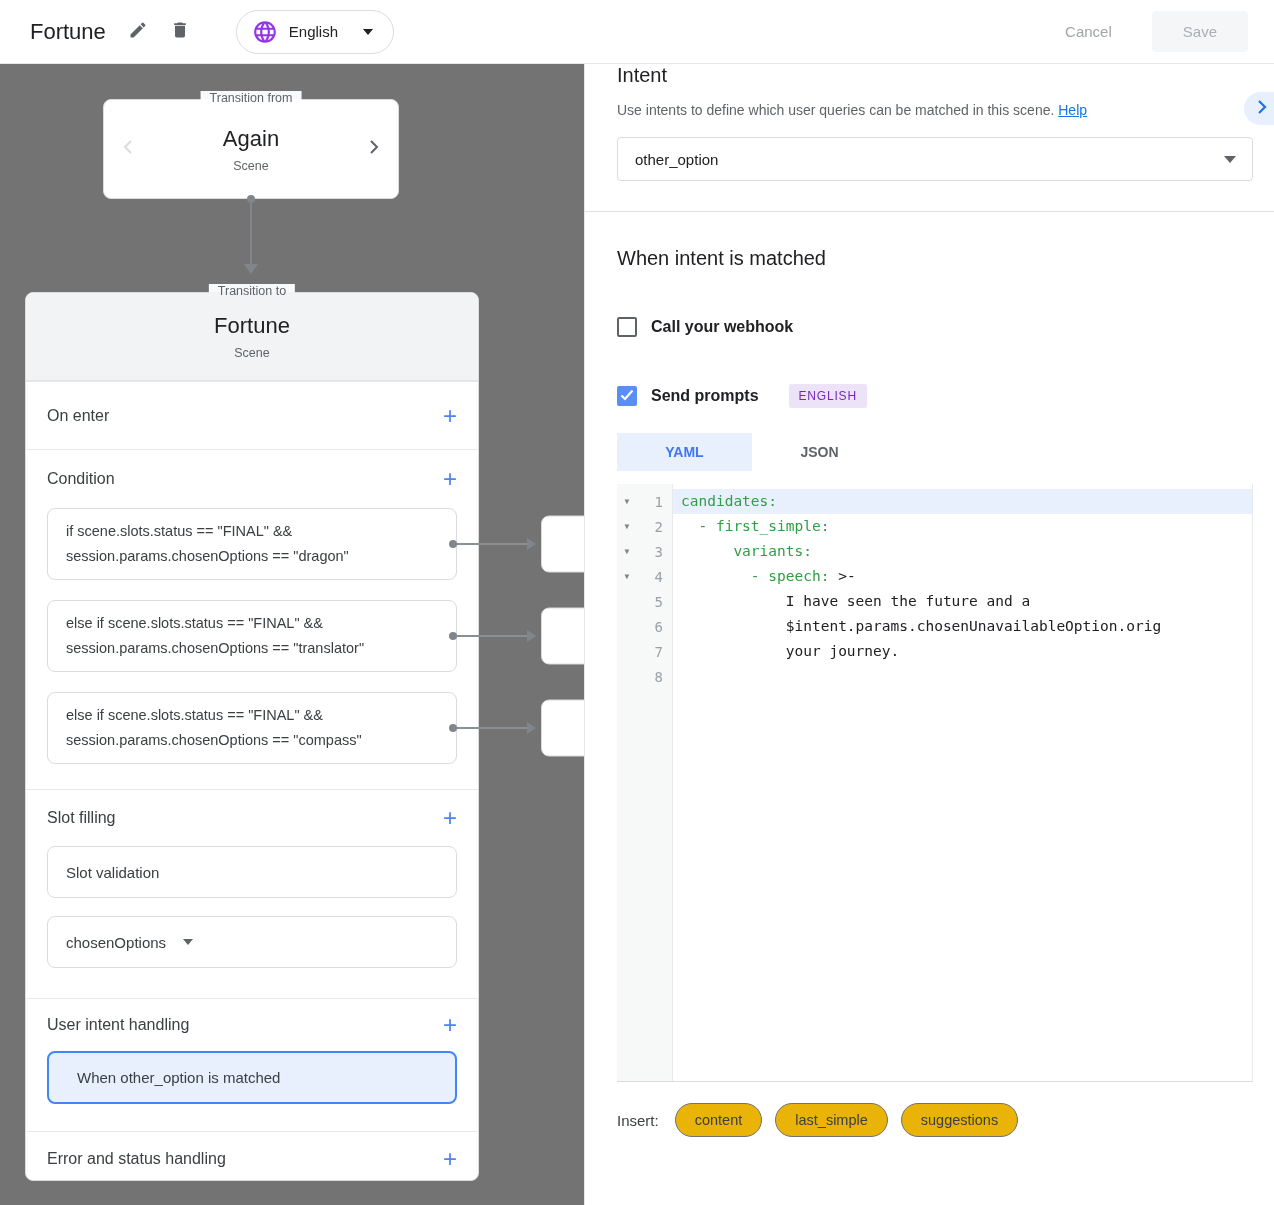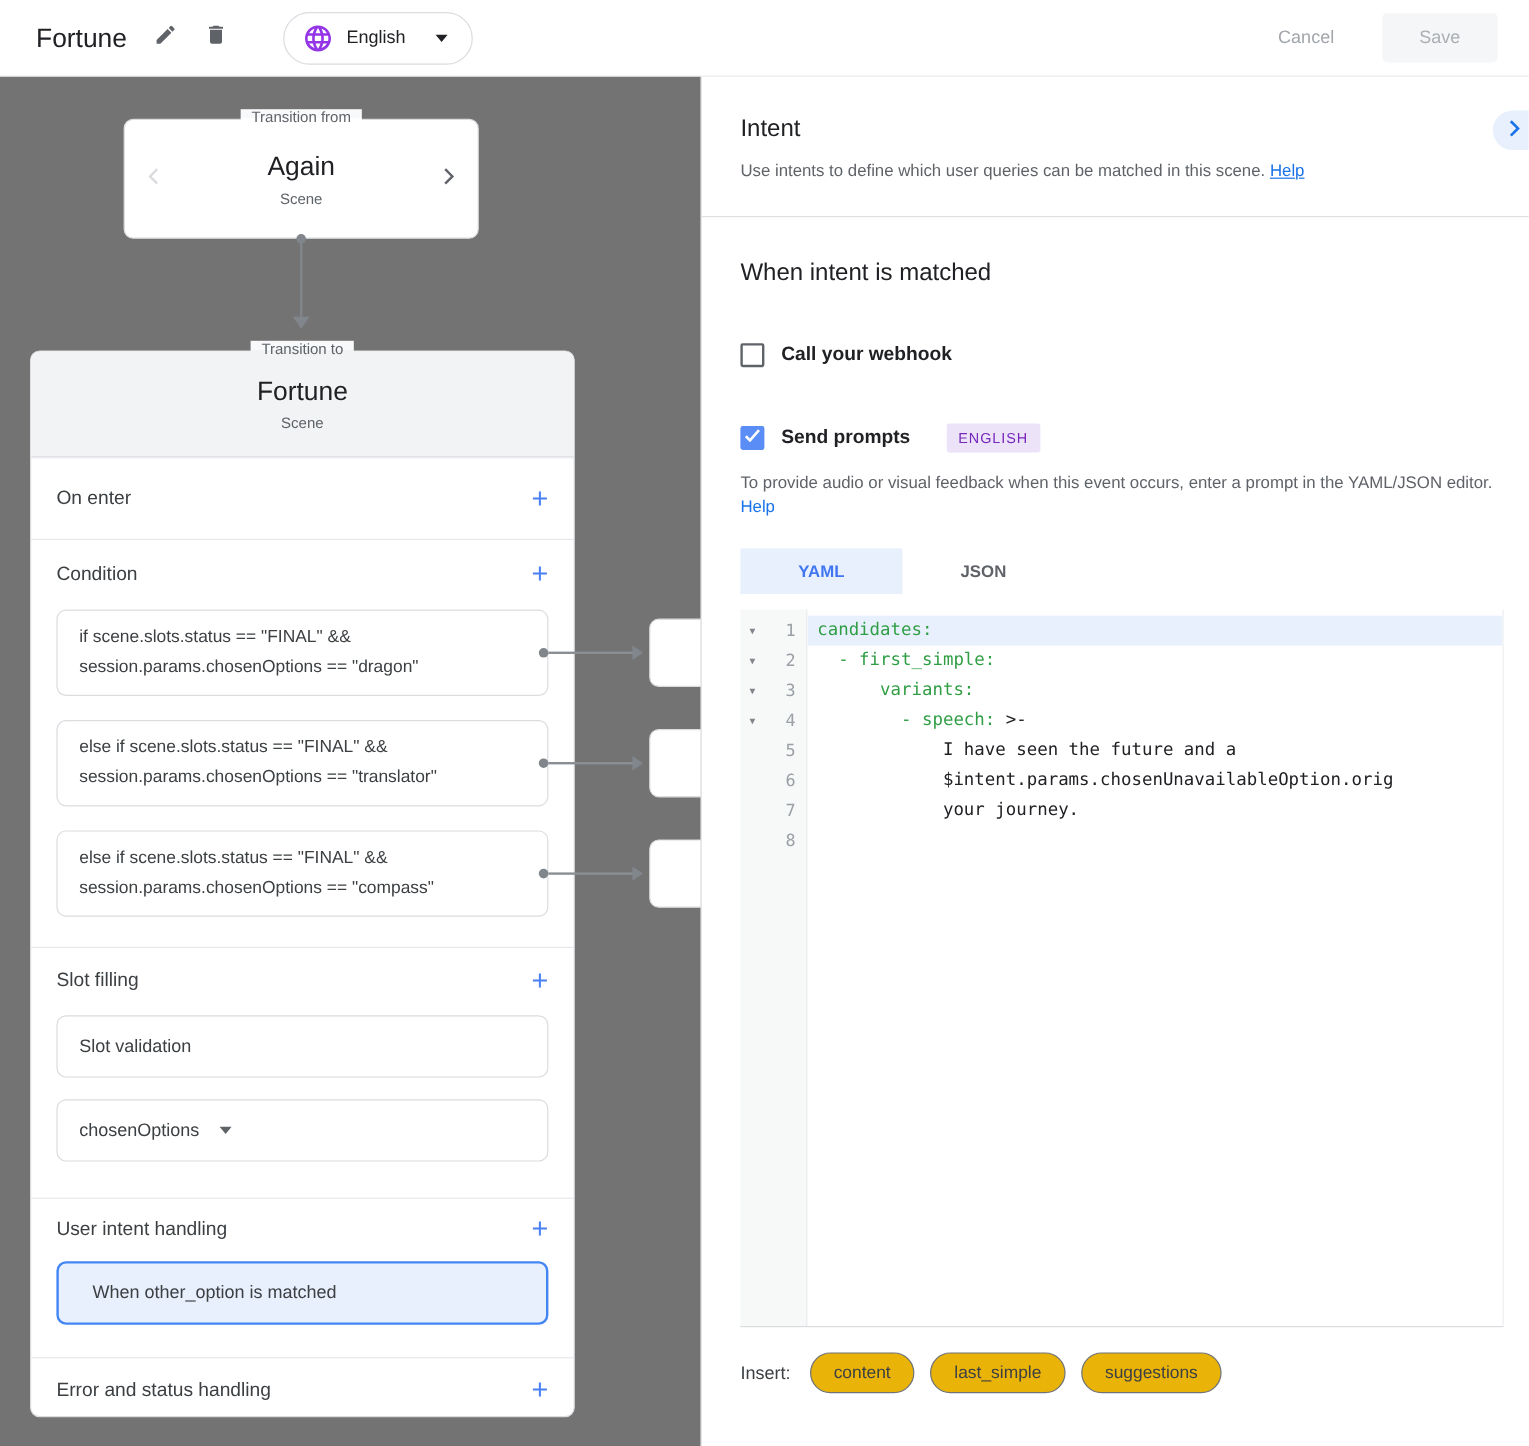--- a/index.html
+++ b/index.html
@@ -80,21 +80,21 @@
   .selected-item { height:53px; border:2px solid #4285f4; border-radius:8px; background:#e8f0fe;
                    display:flex; align-items:center; padding:0 28px; font-size:15px; color:#3c4043; cursor:pointer; }
   .sec-intent { padding-bottom:27px; }
 
   
   .detail-panel { flex:1; position:relative; background:#fff; border-left:1px solid #e4e6e8;
                   padding:0 21px 0 32px; }
   .collapse-btn { position:absolute; top:28px; right:0; width:30px; height:33px; background:#e8f0fe;
                   border:none; border-radius:17px 0 0 17px; cursor:pointer;
                   display:flex; align-items:center; justify-content:center; padding-left:6px; }
-  .panel-title { font-size:20px; font-weight:400; color:#202124; margin-top:32px; }
+  .panel-title { font-size:20px; font-weight:400; color:#202124; }
   .panel-desc { font-size:14px; color:#5f6368; margin-top:15px; }
   .link { color:#1a73e8; text-decoration:underline; cursor:pointer; }
   .link-plain { color:#1a73e8; text-decoration:none; cursor:pointer; }
   .intent-select { margin-top:19px; height:44px; border:1px solid #dadce0; border-radius:4px;
                    display:flex; align-items:center; padding:0 16px 0 17px; cursor:pointer; background:#fff; }
   .intent-select span.val { flex:1; font-size:15px; color:#202124; }
   .sel-caret { width:0; height:0; border-left:6px solid transparent; border-right:6px solid transparent;
                border-top:7px solid #5f6368; }
   .panel-divider { border:none; border-top:1px solid #e0e0e0; margin:30px -21px 0 -32px; }
   .matched-title { font-size:20px; font-weight:400; color:#202124; margin-top:35px; }
@@ -289,20 +289,24 @@
           </svg>
       </span>
     </button>
 
     <div class="panel-title">Intent</div>
     <div class="panel-desc">
       <span>Use intents to define which user queries can be matched in this scene.</span>
       <span class="link">Help</span>
     </div>
 
+    <div class="intent-select">
+      <span class="val">other_option</span>
+      <span class="sel-caret"></span>
+    </div>
 
     <hr class="panel-divider">
 
     <div class="matched-title">When intent is matched</div>
 
     <div class="check-row">
       <span class="checkbox unchecked"></span>
       <span class="check-label">Call your webhook</span>
     </div>
 
@@ -311,24 +315,20 @@
         <span>
           <svg width="14" height="12" viewBox="0 0 14 12" fill="none" stroke="#ffffff" stroke-width="2.2">
               <polyline points="1.5,6.5 5,10 12.5,1.5"></polyline>
             </svg>
         </span>
       </span>
       <span class="check-label">Send prompts</span>
       <span class="lang-badge">ENGLISH</span>
     </div>
 
-    <div class="hint">
-      <span>To provide audio or visual feedback when this event occurs, enter a prompt in the YAML/JSON editor.</span>
-      <span class="link-plain">Help</span>
-    </div>
 
     <div class="tabs">
       <div class="tab active">YAML</div>
       <div class="tab inactive">JSON</div>
     </div>
 
     <div class="editor">
       <div class="gutter">
           <div class="gut-row">
             <span class="fold">▼</span>

